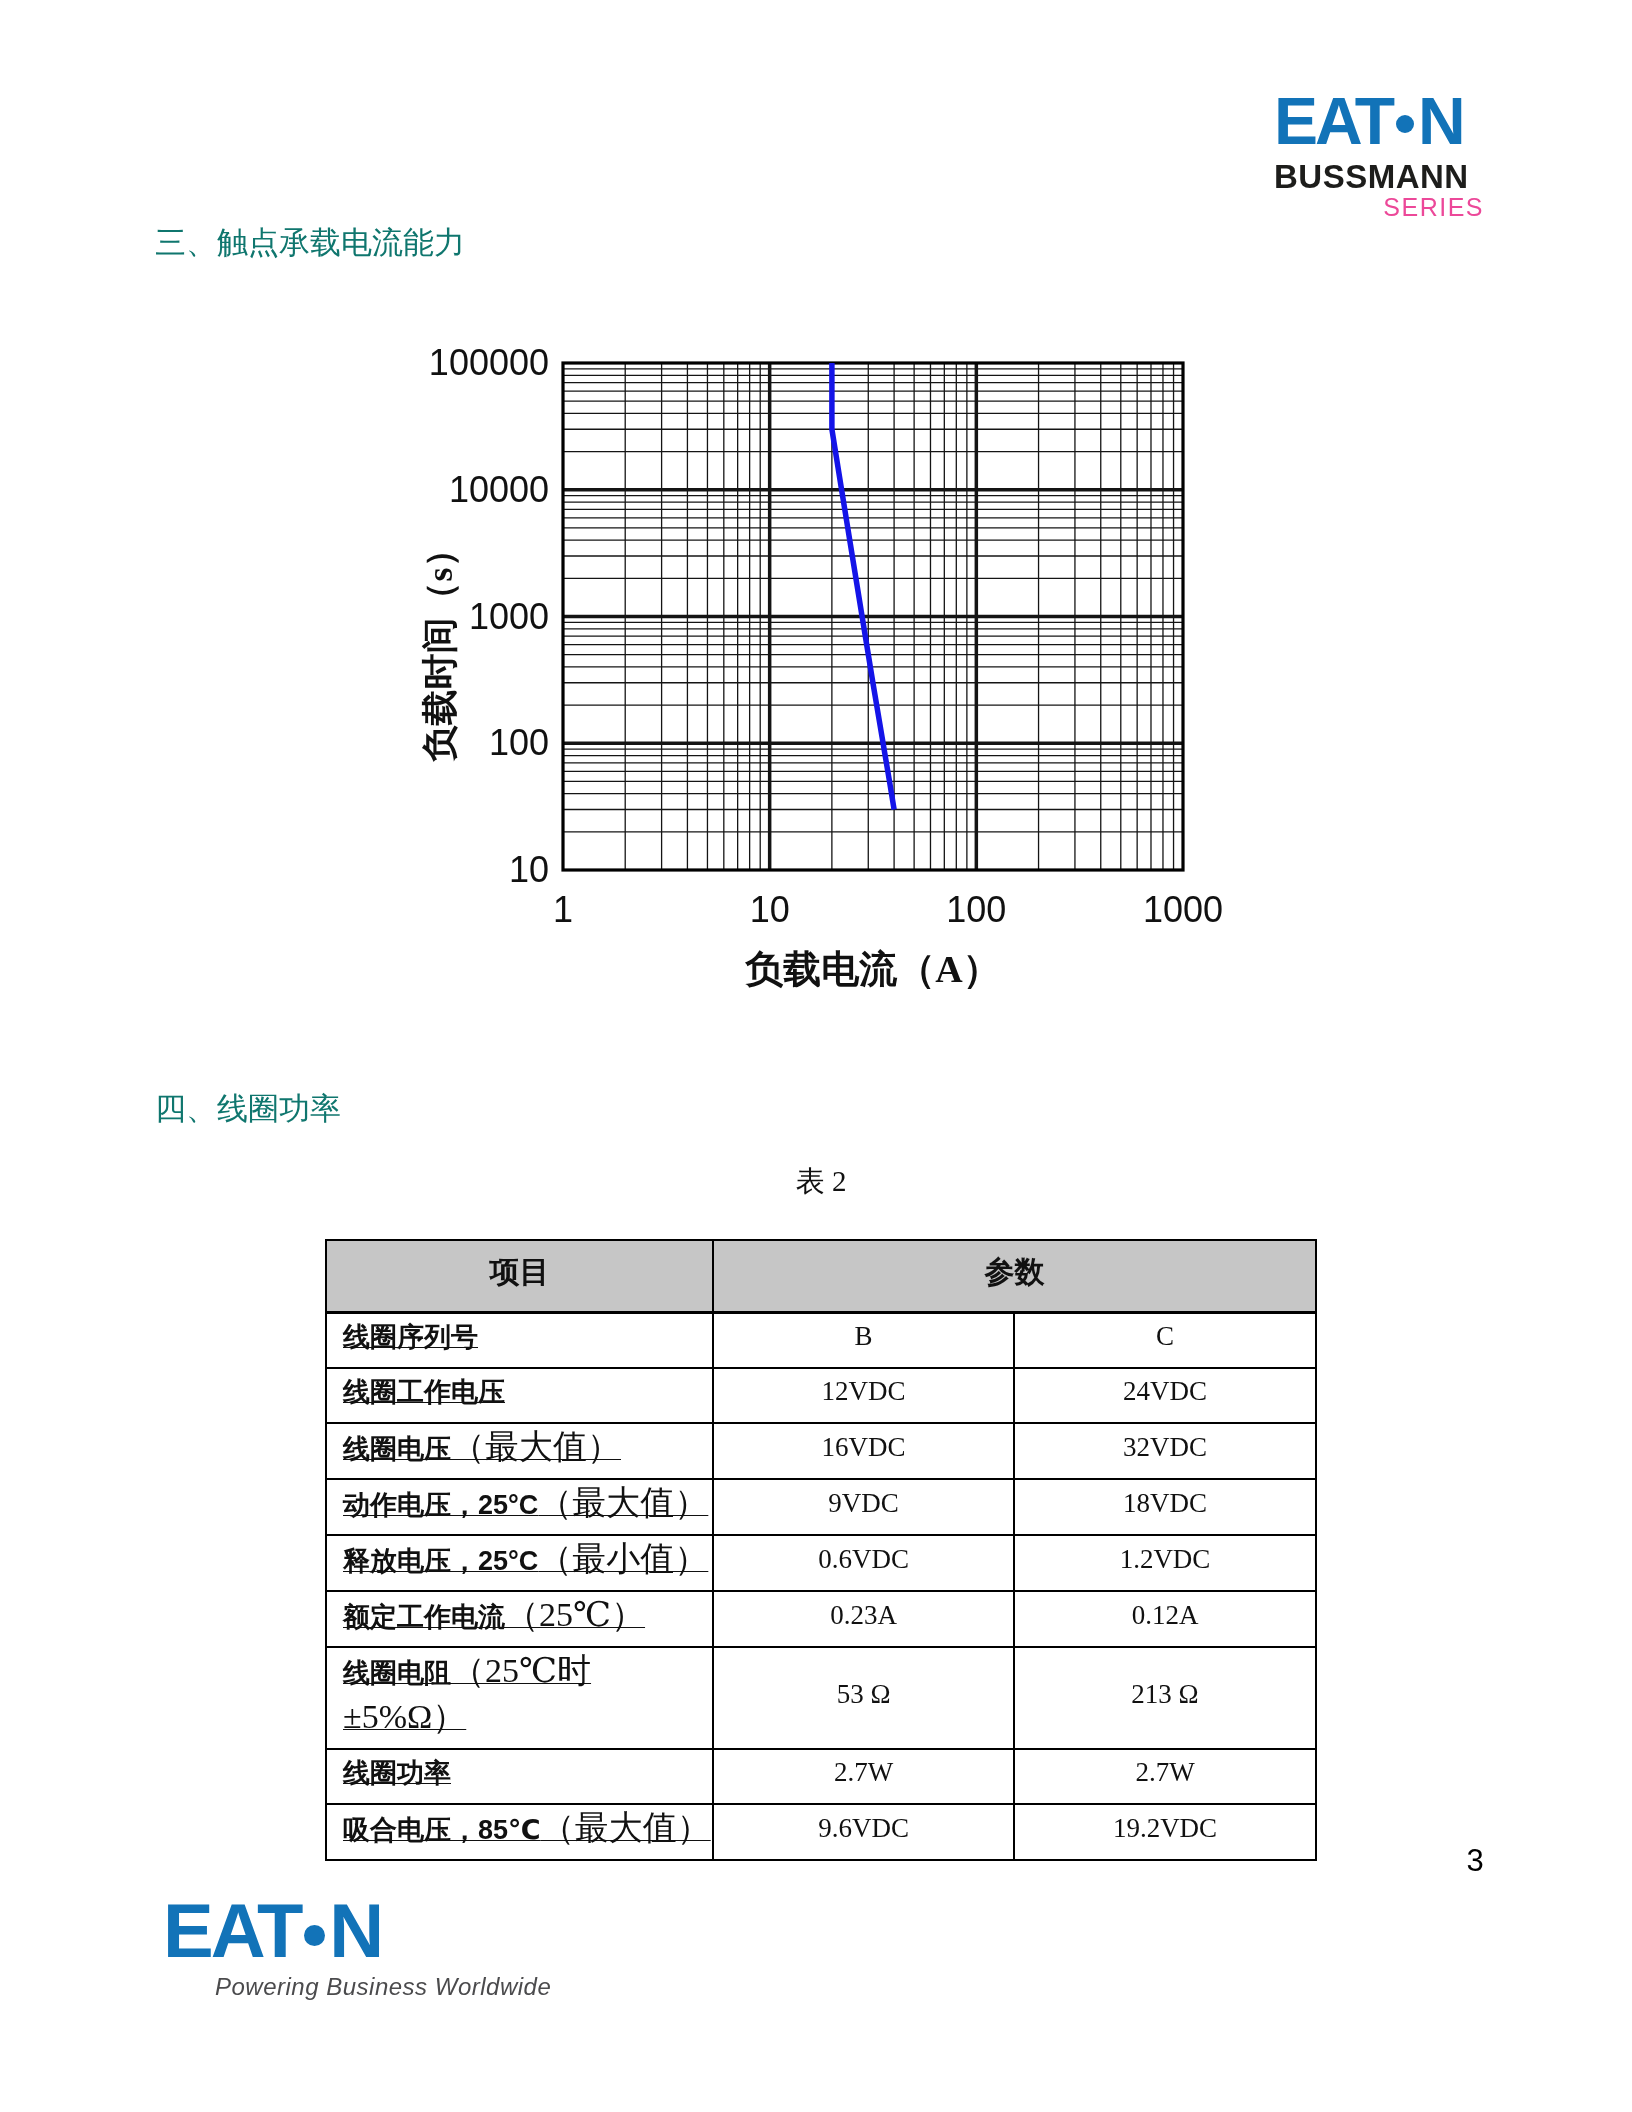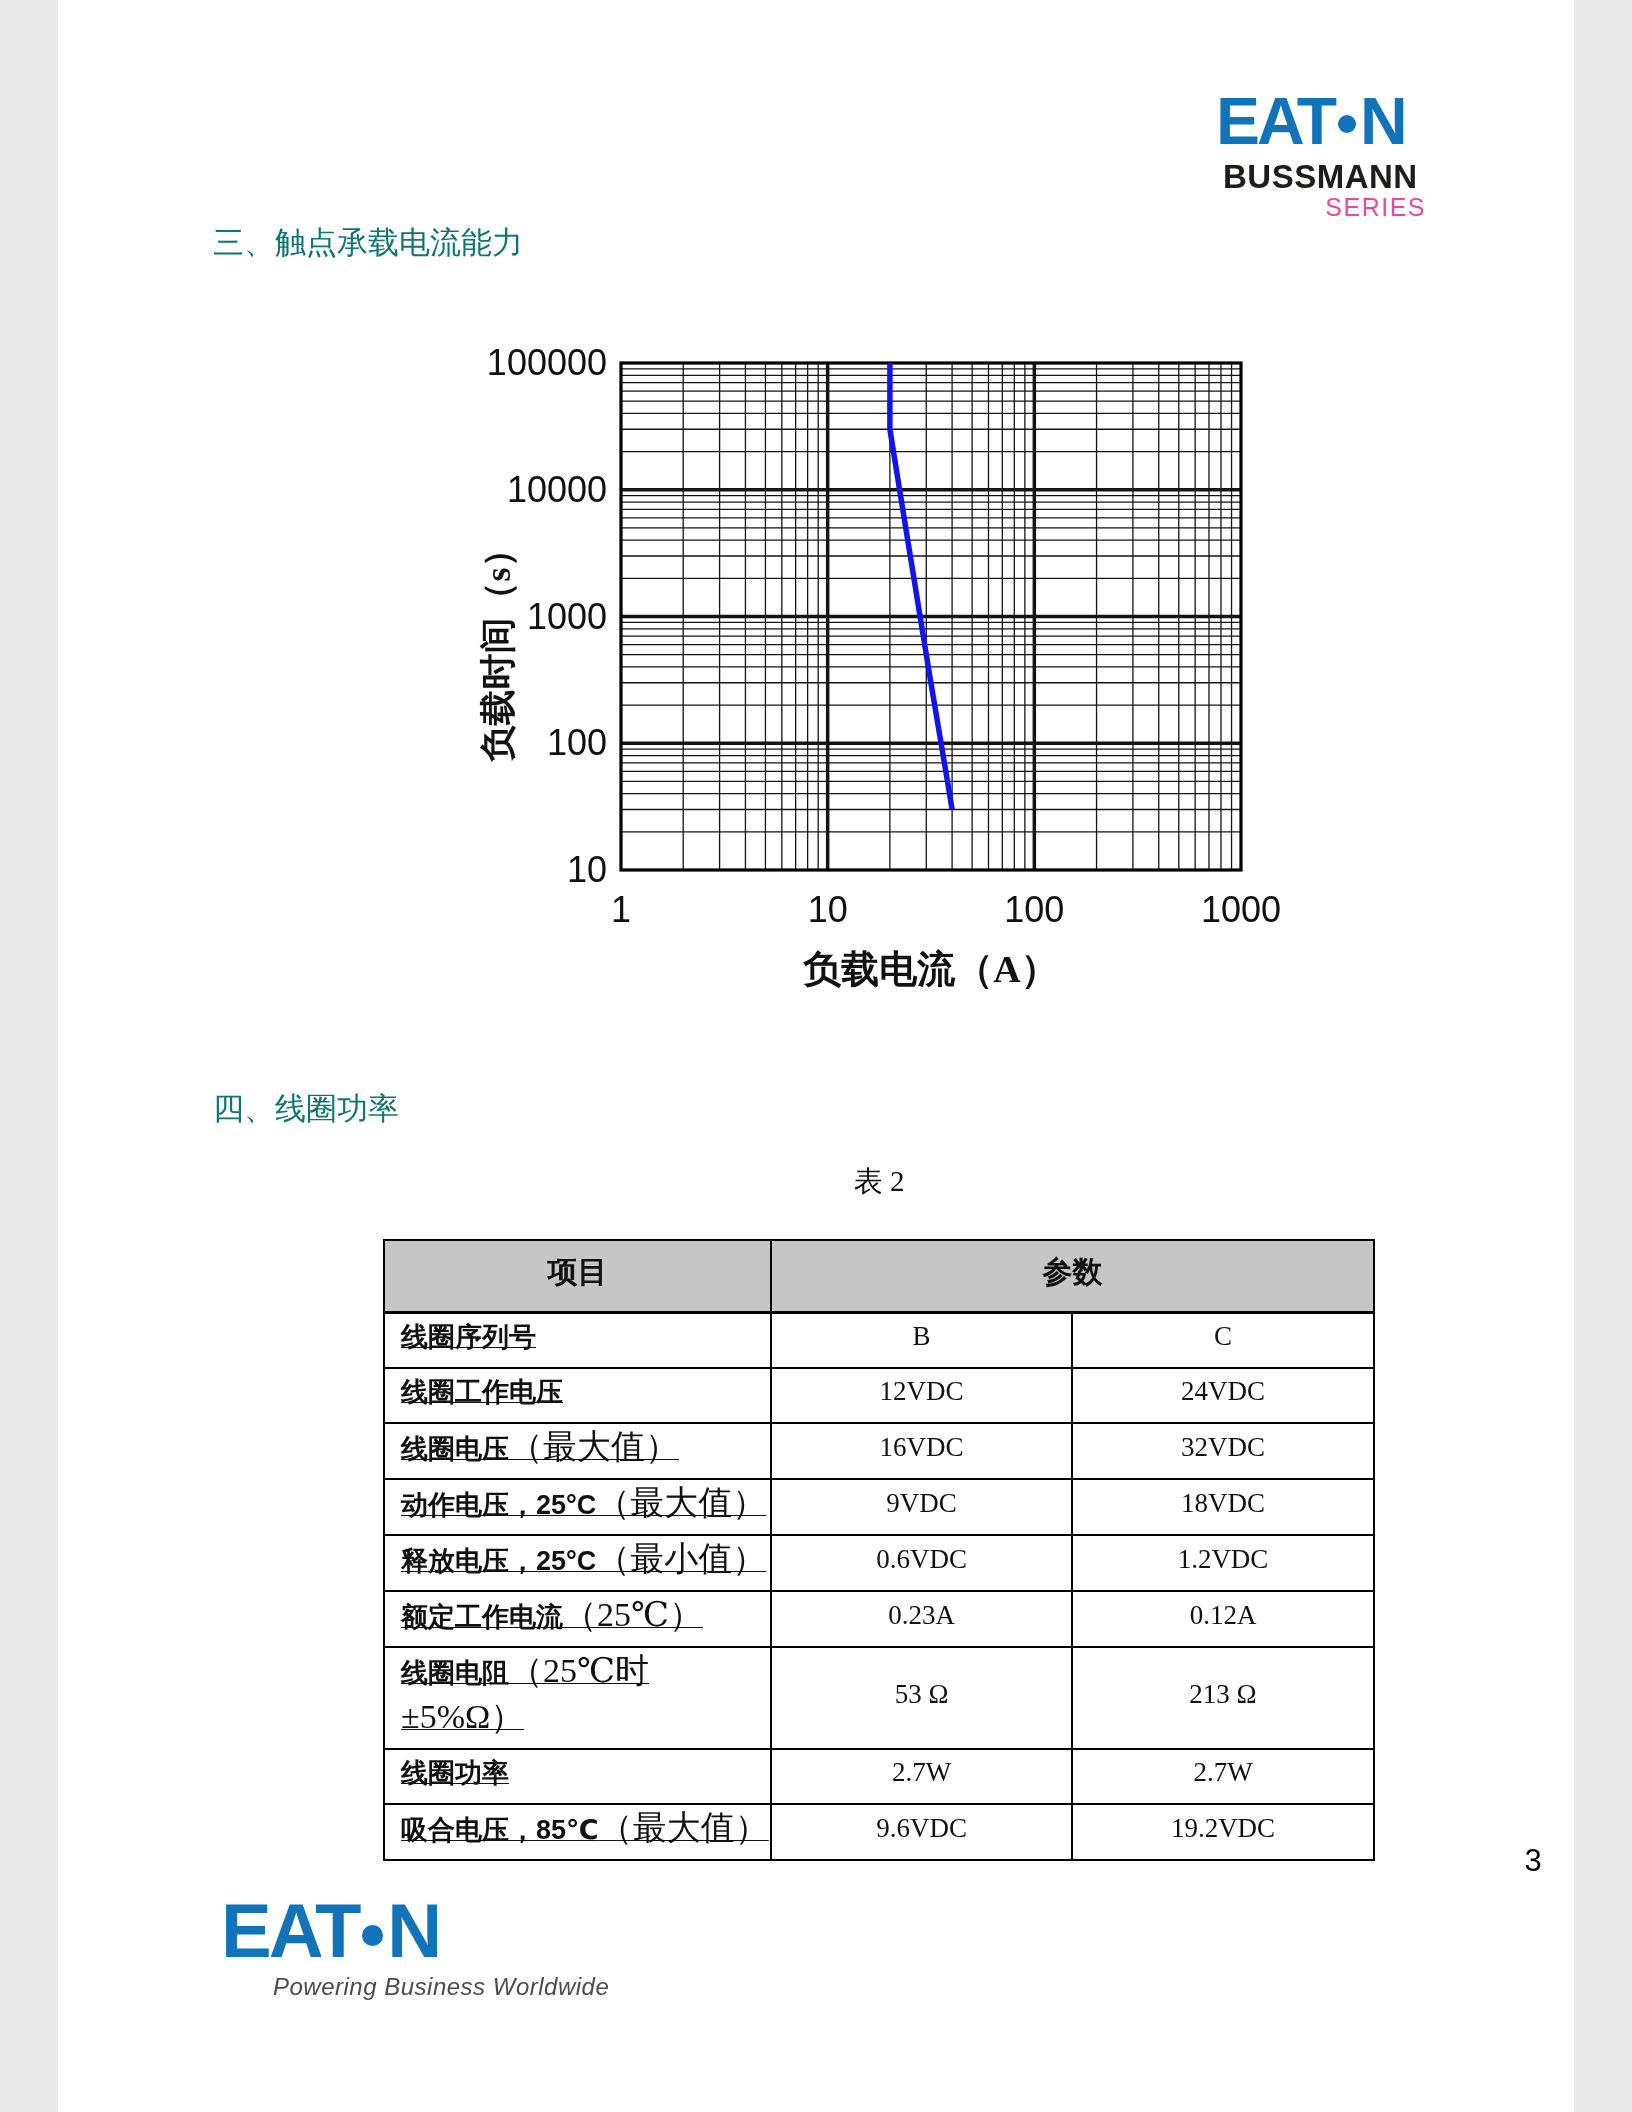--- a/index.html
+++ b/index.html
@@ -1,34 +1,34 @@
 <!DOCTYPE html>
 <html><head>
 <meta charset="utf-8">
 <style>
   html,body{margin:0;padding:0;background:#e8e8e8;}
   .page{
-    position:relative; width:1516px; height:2112px; margin:0 auto;
+    position:relative; width:1632px; height:2112px; margin:0 auto;
     background:#ffffff; overflow:hidden;
     font-family:"Liberation Serif","DejaVu Serif",serif; color:#111;
   }
   
   .brand-block{position:absolute; top:88px; right:148px; width:210px; text-align:left;}
   .eaton-word{
     font-family:"Liberation Sans","DejaVu Sans",sans-serif;
     font-weight:900; letter-spacing:-3px; line-height:1;
     display:flex; align-items:center; justify-content:flex-start;
   }
   .eaton-word .dot{display:inline-block; border-radius:50%; margin:0 4px;}
   .logo-top .eaton-word{font-size:66px;}
   .logo-top .dot{width:18px;height:18px;margin-top:6px;}
   .bussmann{
     font-family:"Liberation Sans","DejaVu Sans",sans-serif;
     font-weight:700; font-size:33px; letter-spacing:0.5px; color:#1d1d1b;
-    margin-top:6px; line-height:1;margin-left:7px;
+    margin-top:6px; line-height:1;
   }
   .series{
     font-family:"Liberation Sans","DejaVu Sans",sans-serif;
     font-weight:500; font-size:25px; letter-spacing:1.5px; color:#ec4899;
     text-align:right; line-height:1; margin-top:2px;
   }
   
   .sec-heading{position:absolute; left:155px; font-size:31px; color:#0f766e;}
   .sec-3{top:222px;}
   .sec-4{top:1088px;}

